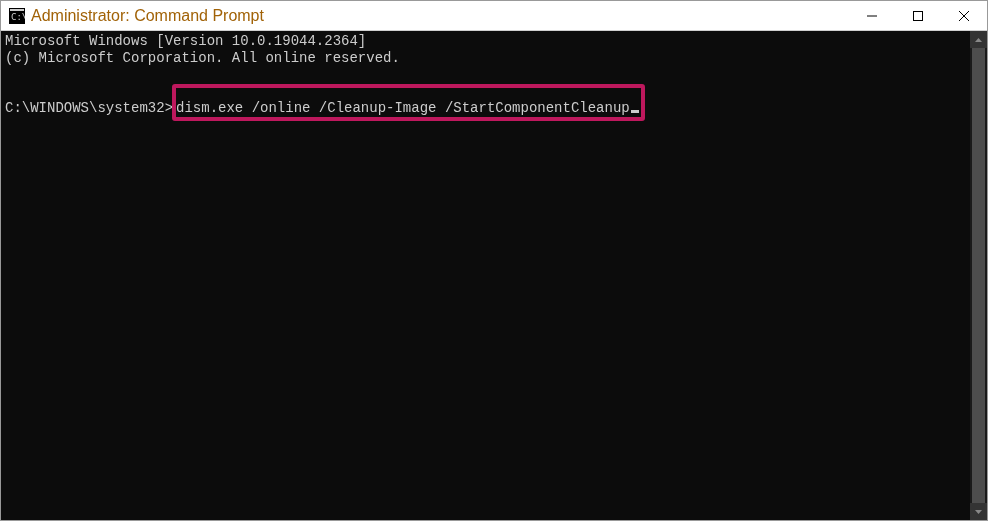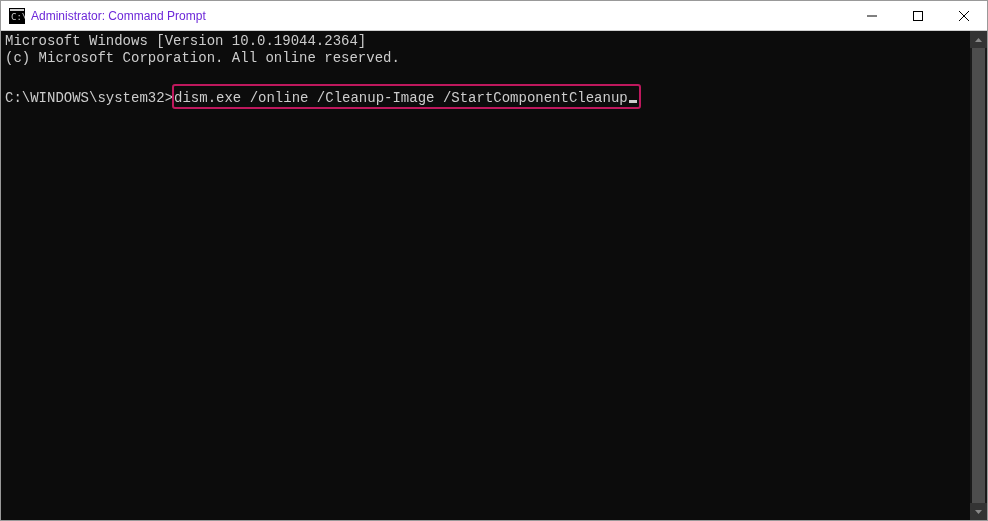--- a/index.html
+++ b/index.html
@@ -25,22 +25,22 @@
       flex-shrink: 0;
     }
     .titlebar-icon {
       width: 16px;
       height: 16px;
       margin-left: 8px;
       margin-right: 6px;
       flex-shrink: 0;
     }
     .titlebar-title {
-      font-size: 12px;
-      color: #6d28d9;
+      font-size: 16px;
+      color: #a16207;
       flex: 1;
       white-space: nowrap;
     }
     .window-controls {
       display: flex;
       height: 100%;
     }
     .window-btn {
       width: 46px;
       height: 100%;
@@ -97,23 +97,23 @@
     .scroll-thumb {
       position: absolute;
       top: 0;
       left: 2px;
       right: 2px;
       height: 100%;
       background: #4d4d4d;
     }
     .highlight-box {
       display: inline-block;
-      border: 2px solid #be185d;
+      border: 4px solid #be185d;
       border-radius: 3px;
-      padding: 4px 2px 0 0;
+      padding: 12px 2px 0 0;
       margin-left: -1px;
     }
     .cursor {
       display: inline-block;
       width: 8px;
       height: 3px;
       background: #cccccc;
       vertical-align: -1px;
       margin-left: 1px;
     }

